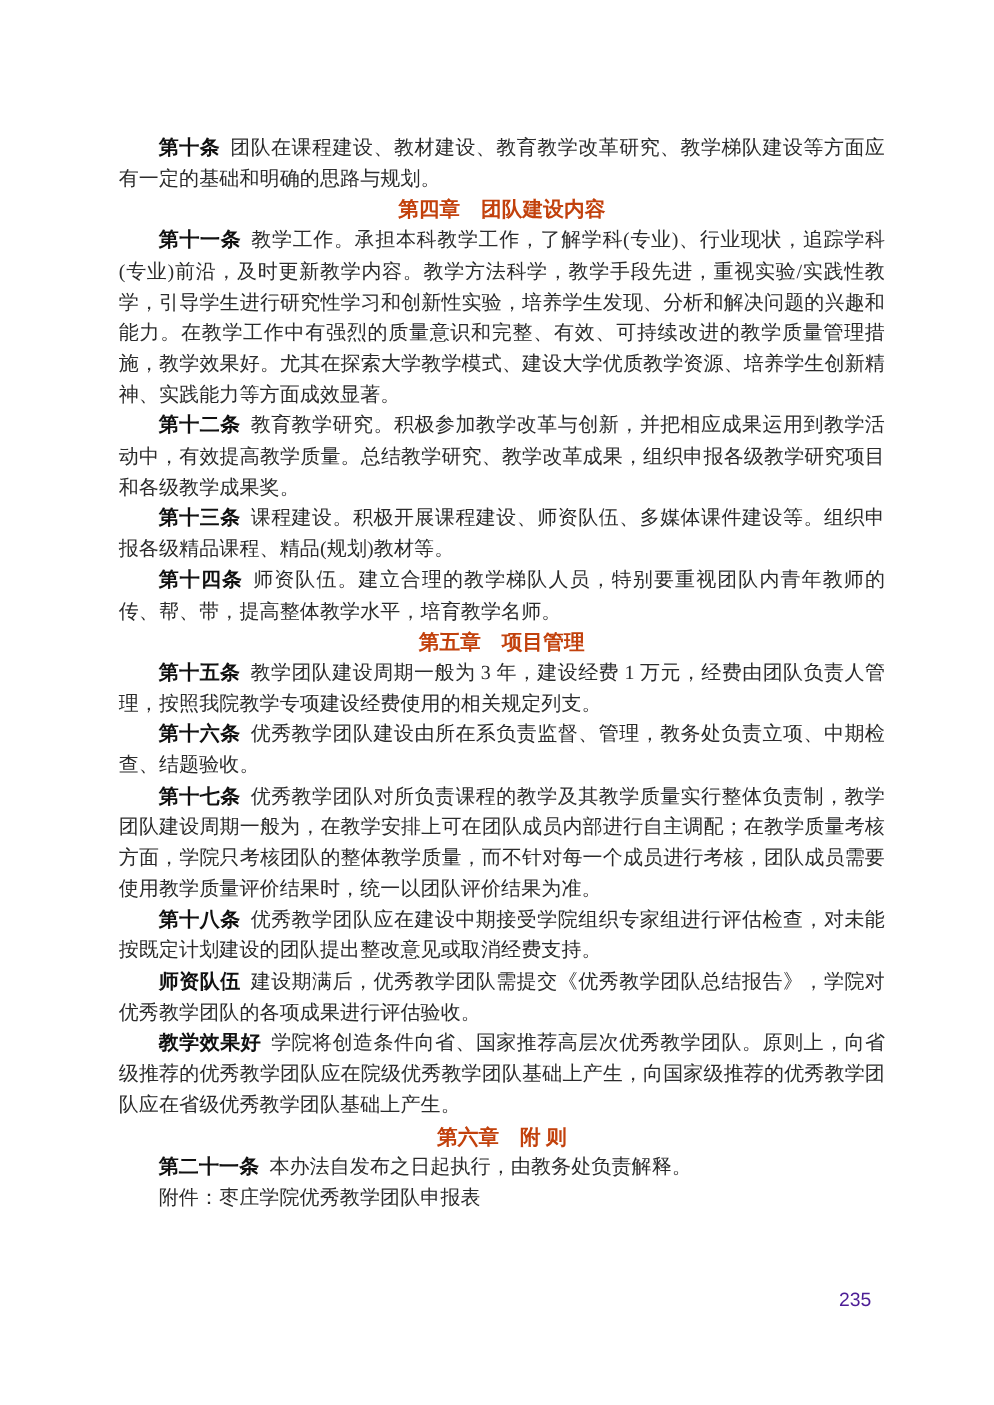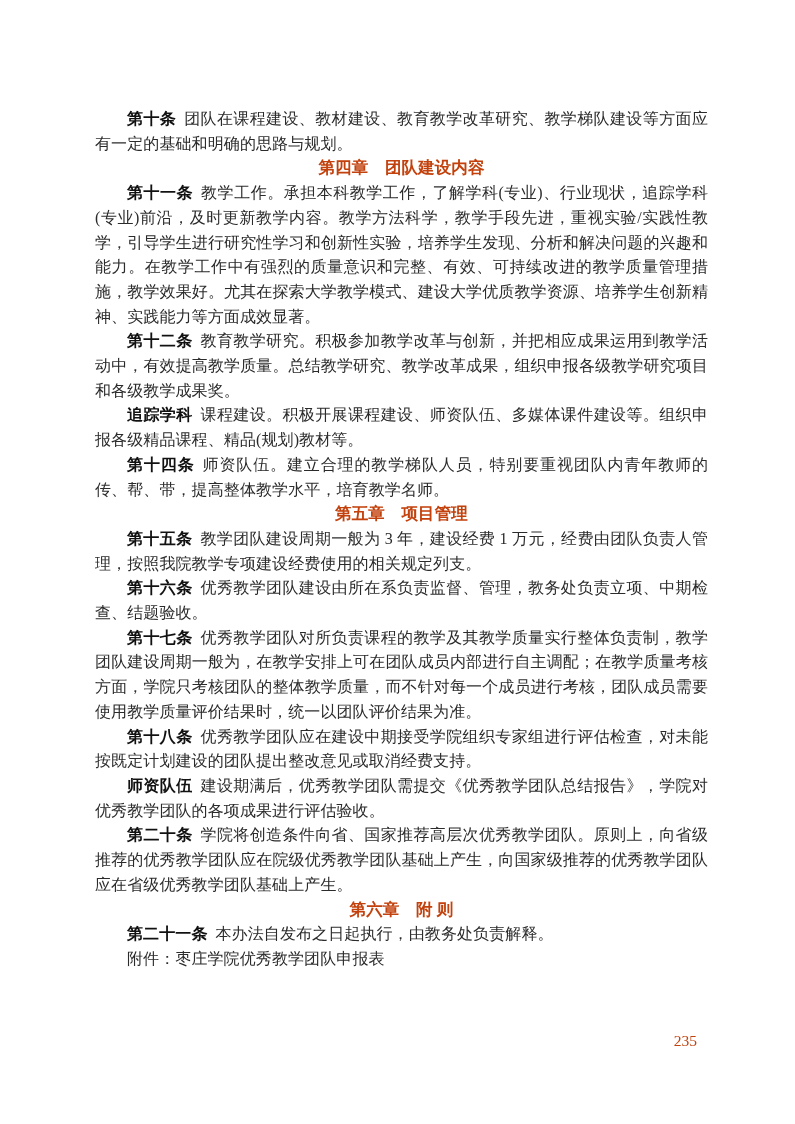--- a/index.html
+++ b/index.html
@@ -54,55 +54,55 @@
     text-align: right;
     text-indent: 0;
     padding-right: 8px;
   }
   .page-number {
     position: absolute;
     top: 1031px;
     right: 98px;
     font-size: 15.5px;
     line-height: 20px;
-    color: #c2410c;
-    font-family: Liberation Serif, serif;
+    color: #4c1d95;
+    font-family: Liberation Sans, sans-serif;
   }
 </style>
 </head>
 <body>
 
 <div class="page">
   <main class="text-col">
 
     <p class="para"><span class="label">第十条</span><span>团队在课程建设、教材建设、教育教学改革研究、教学梯队建设等方面应有一定的基础和明确的思路与规划。</span></p>
 
     <h2 class="chapter">第四章　团队建设内容</h2>
 
     <p class="para"><span class="label">第十一条</span><span>教学工作。承担本科教学工作，了解学科(专业)、行业现状，追踪学科(专业)前沿，及时更新教学内容。教学方法科学，教学手段先进，重视实验/实践性教学，引导学生进行研究性学习和创新性实验，培养学生发现、分析和解决问题的兴趣和能力。在教学工作中有强烈的质量意识和完整、有效、可持续改进的教学质量管理措施，教学效果好。尤其在探索大学教学模式、建设大学优质教学资源、培养学生创新精神、实践能力等方面成效显著。</span></p>
 
     <p class="para"><span class="label">第十二条</span><span>教育教学研究。积极参加教学改革与创新，并把相应成果运用到教学活动中，有效提高教学质量。总结教学研究、教学改革成果，组织申报各级教学研究项目和各级教学成果奖。</span></p>
 
-    <p class="para"><span class="label">追踪学科</span><span>课程建设。积极开展课程建设、师资队伍、多媒体课件建设等。组织申报各级精品课程、精品(规划)教材等。</span></p>
+    <p class="para"><span class="label">第十三条</span><span>课程建设。积极开展课程建设、师资队伍、多媒体课件建设等。组织申报各级精品课程、精品(规划)教材等。</span></p>
 
     <p class="para"><span class="label">第十四条</span><span>师资队伍。建立合理的教学梯队人员，特别要重视团队内青年教师的传、帮、带，提高整体教学水平，培育教学名师。</span></p>
 
     <h2 class="chapter">第五章　项目管理</h2>
 
     <p class="para"><span class="label">第十五条</span><span>教学团队建设周期一般为 3 年，建设经费 1 万元，经费由团队负责人管理，按照我院教学专项建设经费使用的相关规定列支。</span></p>
 
     <p class="para"><span class="label">第十六条</span><span>优秀教学团队建设由所在系负责监督、管理，教务处负责立项、中期检查、结题验收。</span></p>
 
     <p class="para"><span class="label">第十七条</span><span>优秀教学团队对所负责课程的教学及其教学质量实行整体负责制，教学团队建设周期一般为，在教学安排上可在团队成员内部进行自主调配；在教学质量考核方面，学院只考核团队的整体教学质量，而不针对每一个成员进行考核，团队成员需要使用教学质量评价结果时，统一以团队评价结果为准。</span></p>
 
     <p class="para"><span class="label">第十八条</span><span>优秀教学团队应在建设中期接受学院组织专家组进行评估检查，对未能按既定计划建设的团队提出整改意见或取消经费支持。</span></p>
 
     <p class="para"><span class="label">师资队伍</span><span>建设期满后，优秀教学团队需提交《优秀教学团队总结报告》，学院对优秀教学团队的各项成果进行评估验收。</span></p>
 
-    <p class="para"><span class="label">第二十条</span><span>学院将创造条件向省、国家推荐高层次优秀教学团队。原则上，向省级推荐的优秀教学团队应在院级优秀教学团队基础上产生，向国家级推荐的优秀教学团队应在省级优秀教学团队基础上产生。</span></p>
+    <p class="para"><span class="label">教学效果好</span><span>学院将创造条件向省、国家推荐高层次优秀教学团队。原则上，向省级推荐的优秀教学团队应在院级优秀教学团队基础上产生，向国家级推荐的优秀教学团队应在省级优秀教学团队基础上产生。</span></p>
 
     <h2 class="chapter">第六章　附 则</h2>
 
     <p class="para"><span class="label">第二十一条</span><span>本办法自发布之日起执行，由教务处负责解释。</span></p>
 
     <p class="plain-line">附件：枣庄学院优秀教学团队申报表</p>
 
 
   </main>
 

